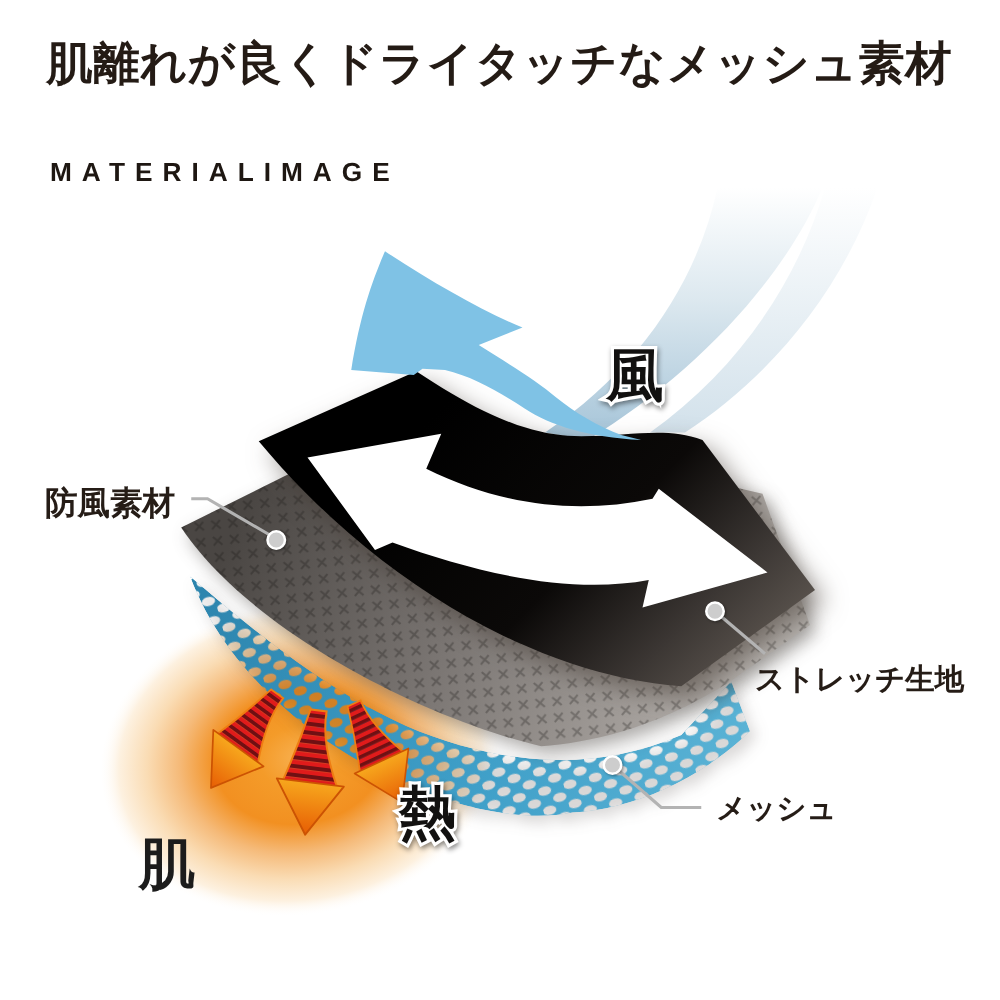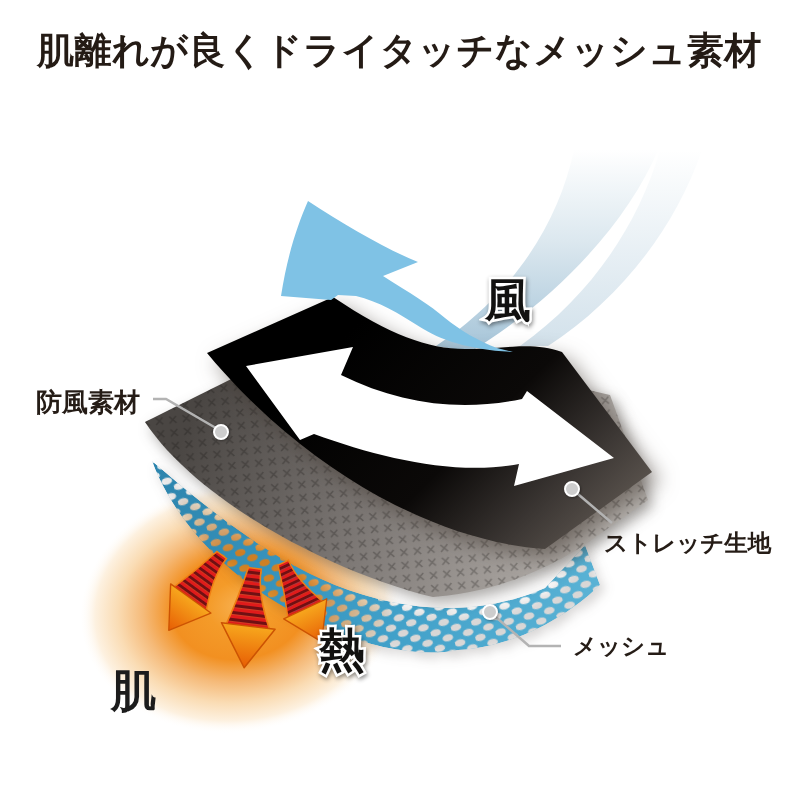--- a/index.html
+++ b/index.html
@@ -17,20 +17,21 @@
   .label-plain{font-size:45px;font-weight:bold;fill:#1c1c1c;}
   .leader{stroke:#b3b3b3;stroke-width:2.5;fill:none;}
   .dot{fill:#cdcdcd;stroke:#ffffff;stroke-width:2;filter:drop-shadow(1px 1px 1px rgba(0,0,0,0.35));}
 </style>
 </head>
 <body>
 
 <div class="page">
 
   <div class="title">肌離れが良くドライタッチなメッシュ素材</div>
+  <div class="subtitle">MATERIALIMAGE</div>
 
   <svg width="800" height="800" viewBox="0 0 800 800">
     <defs>
       <path id="meshShape" d="M 152,461
         C 215,515 270,558 335,585
         C 405,612 475,618 545,588
         L 585,545 L 600,585
         C 560,624 505,648 458,650
         C 370,668 200,590 152,461 Z"></path>
 

